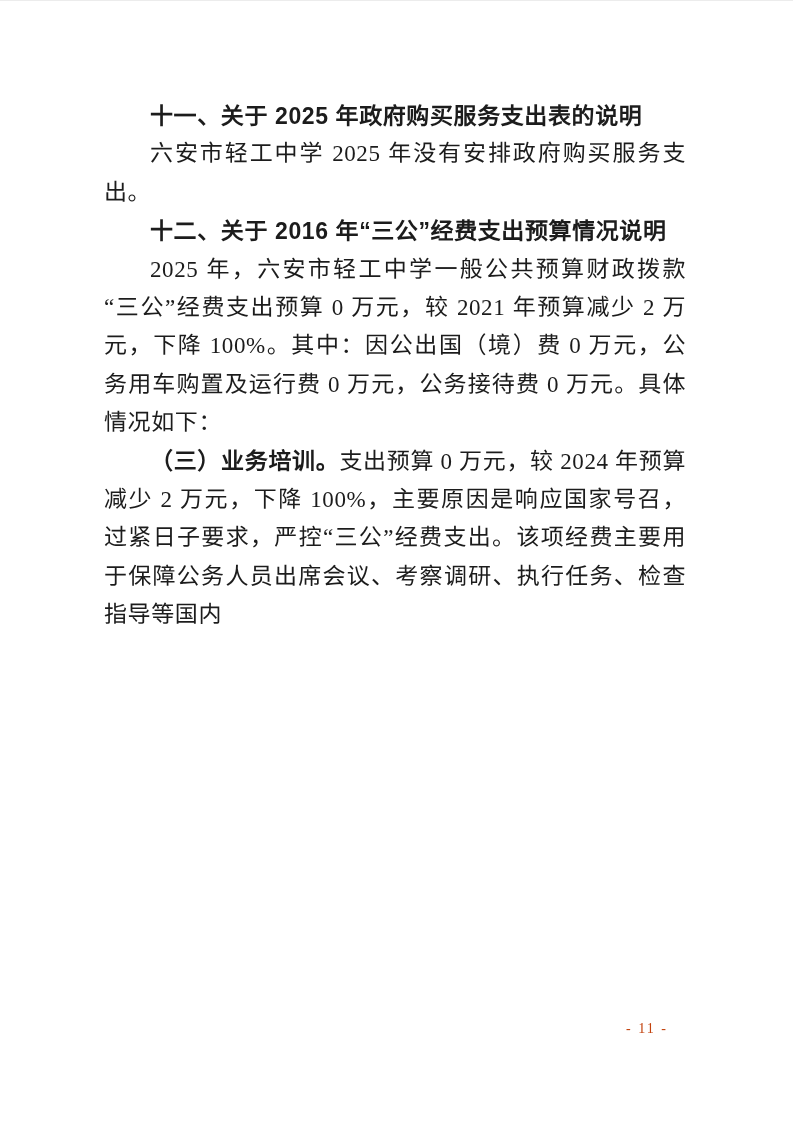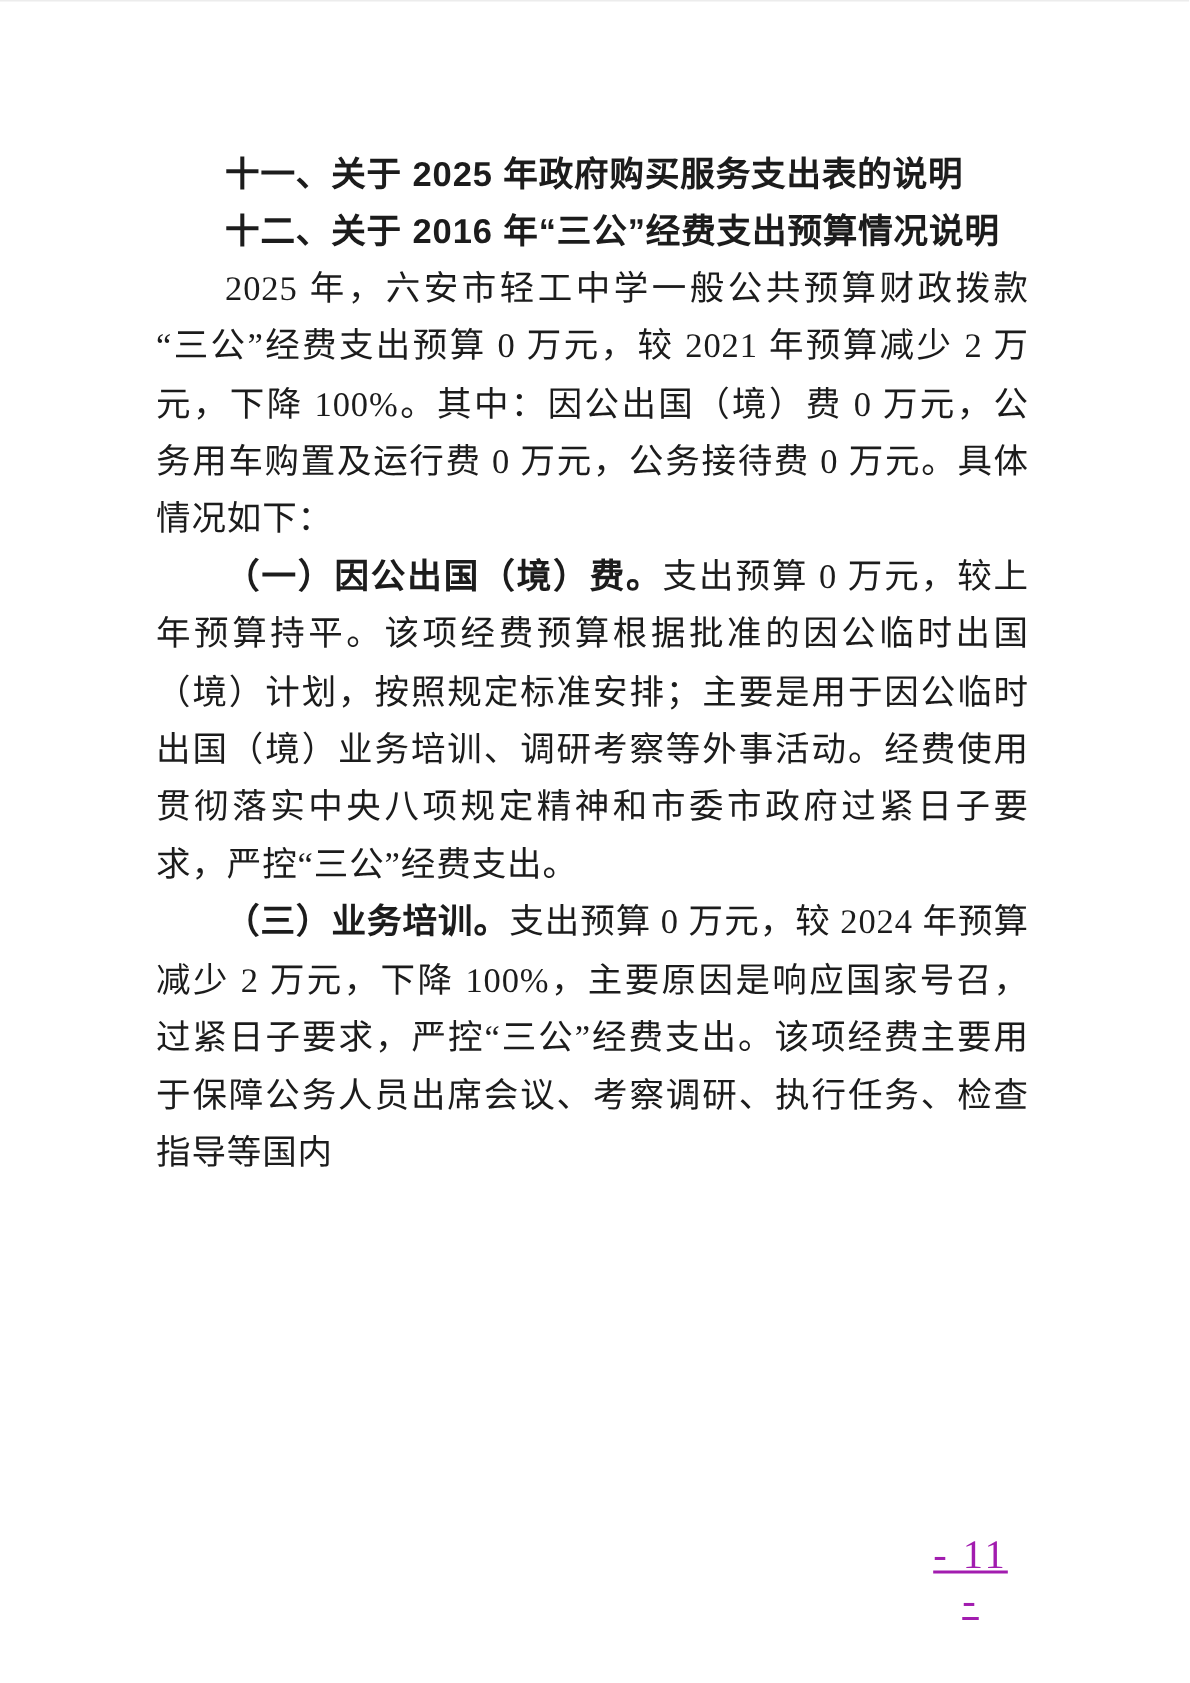--- a/index.html
+++ b/index.html
@@ -47,43 +47,42 @@
   }
   .lead {
     font-weight: bold;
   }
   .page-number {
     position: absolute;
     top: 1021px;
     left: 617px;
     width: 60px;
     text-align: center;
-    font-size: 27px;
+    font-size: 14px;
     letter-spacing: 2px;
-    color: #a21caf;
+    color: #c2410c;
     font-family: "Liberation Serif", "DejaVu Serif", serif;
-    text-decoration: underline;
   }
 </style>
 </head>
 <body>
 
 <div class="page">
   <div class="page-top-edge"></div>
 
   <div class="content">
 
     <p class="heading indent">十一、关于 2025 年政府购买服务支出表的说明</p>
 
+    <p class="indent">六安市轻工中学 2025 年没有安排政府购买服务支出。</p>
 
     <p class="heading indent">十二、关于 2016 年“三公”经费支出预算情况说明</p>
 
     <p class="indent">2025 年，六安市轻工中学一般公共预算财政拨款“三公”经费支出预算 0 万元，较 2021 年预算减少 2 万元，下降 100%。其中：因公出国（境）费 0 万元，公务用车购置及运行费 0 万元，公务接待费 0 万元。具体情况如下：</p>
 
-    <p class="indent"><span class="lead">（一）因公出国（境）费。</span><span>支出预算 0 万元，较上年预算持平。该项经费预算根据批准的因公临时出国（境）计划，按照规定标准安排；主要是用于因公临时出国（境）业务培训、调研考察等外事活动。经费使用贯彻落实中央八项规定精神和市委市政府过紧日子要求，严控“三公”经费支出。</span></p>
 
 
     <p class="indent"><span class="lead">（三）业务培训。</span><span>支出预算 0 万元，较 2024 年预算减少 2 万元，下降 100%，主要原因是响应国家号召，过紧日子要求，严控“三公”经费支出。该项经费主要用于保障公务人员出席会议、考察调研、执行任务、检查指导等国内</span></p>
 
   </div>
 
   <div class="page-number">- 11 -</div>
 </div>
 
 </body></html>

